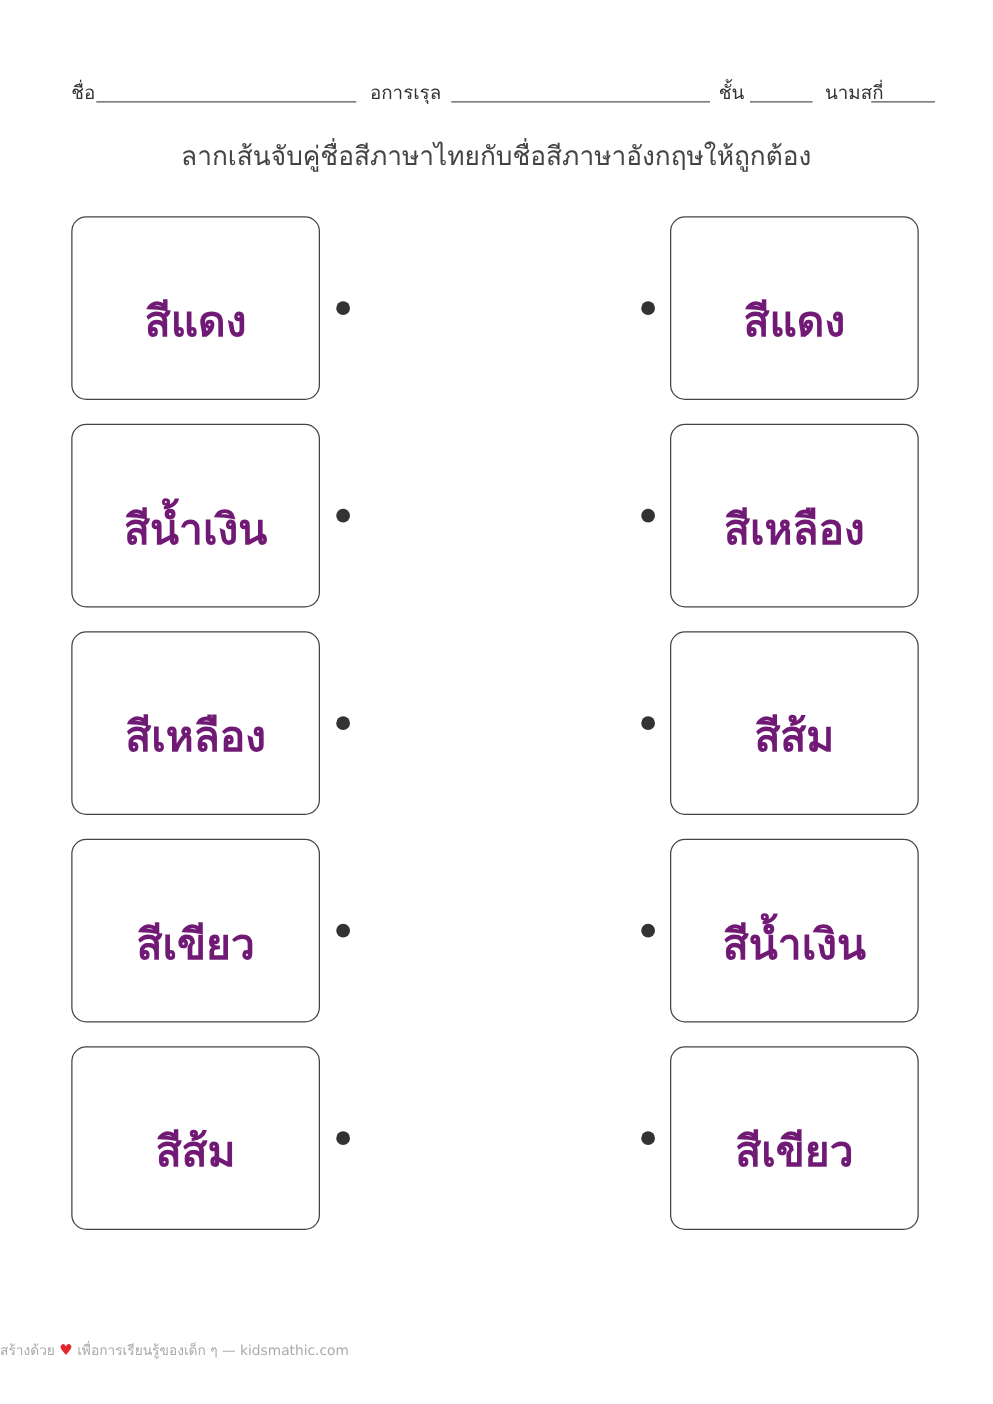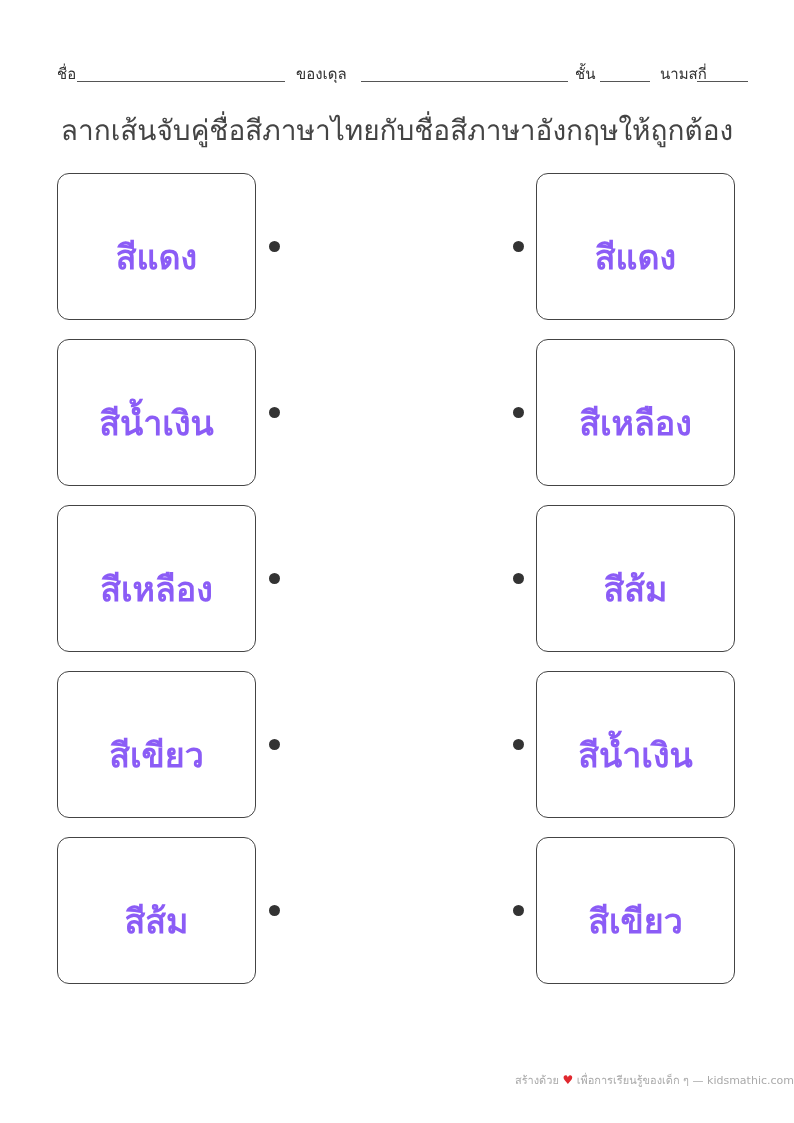--- a/index.html
+++ b/index.html
@@ -3,36 +3,36 @@
 <meta charset="utf-8">
 <style>
   html, body { margin: 0; padding: 0; background: #ffffff; }
   body { width: 794px; height: 1123px; position: relative; overflow: hidden;
          font-family: "DejaVu Sans", sans-serif; color: #000; }
   .header-line { position: absolute; top: 62px; left: 57px; width: 691px; height: 24px;
                  font-family: "Liberation Sans", "DejaVu Sans", sans-serif; font-size: 15px; color: #333; }
   .hl-item { position: absolute; top: 0; white-space: nowrap; }
   .blank { position: absolute; top: 19px; height: 0; border-bottom: 1px solid #555; }
   .instructions { position: absolute; top: 108px; left: 0; width: 794px; text-align: center;
-                  font-family: "Liberation Sans", "DejaVu Sans", sans-serif; font-size: 28px; color: #444; font-weight: 300; }
+                  font-family: "Liberation Sans", "DejaVu Sans", sans-serif; font-size: 21px; color: #444; font-weight: 300; }
   .card { position: absolute; width: 199px; height: 147px; border: 1.5px solid #444; border-radius: 12px;
           background: #fff; display: flex; align-items: center; justify-content: center; box-sizing: border-box; }
-  .card span { font-family: "DejaVu Sans", sans-serif; font-weight: bold; font-size: 34px; color: #8b5cf6; white-space: nowrap; margin-top: 20px; }
+  .card span { font-family: "DejaVu Sans", sans-serif; font-weight: bold; font-size: 34px; color: #701a75; white-space: nowrap; margin-top: 20px; }
   .dot { position: absolute; width: 11px; height: 11px; border-radius: 50%; background: #333; }
-  .footer { position: absolute; top: 1071px; left: 0; width: 794px; text-align: right;
+  .footer { position: absolute; top: 1071px; left: 0; width: 794px; text-align: left;
             font-family: "DejaVu Sans", sans-serif; font-size: 11px; color: #aaa; }
   .heart { color: #e0282e; font-size: 12px; }
 </style>
 </head>
 <body>
 
 <div class="header-line">
   <span class="hl-item" style="left:0">ชื่อ</span>
   <div class="blank" style="left:20px; width:208px"></div>
-  <span class="hl-item" style="left:239px">ของเดุล</span>
+  <span class="hl-item" style="left:239px">อการเรุล</span>
   <div class="blank" style="left:304px; width:207px"></div>
   <span class="hl-item" style="left:518px">ชั้น</span>
   <div class="blank" style="left:543px; width:50px"></div>
   <span class="hl-item" style="left:603px">นามสกี่</span>
   <div class="blank" style="left:640px; width:51px"></div>
 </div>
 
 <div class="instructions">ลากเส้นจับคู่ชื่อสีภาษาไทยกับชื่อสีภาษาอังกฤษให้ถูกต้อง</div>
 
 <div class="card" style="left:57px; top:173px">

